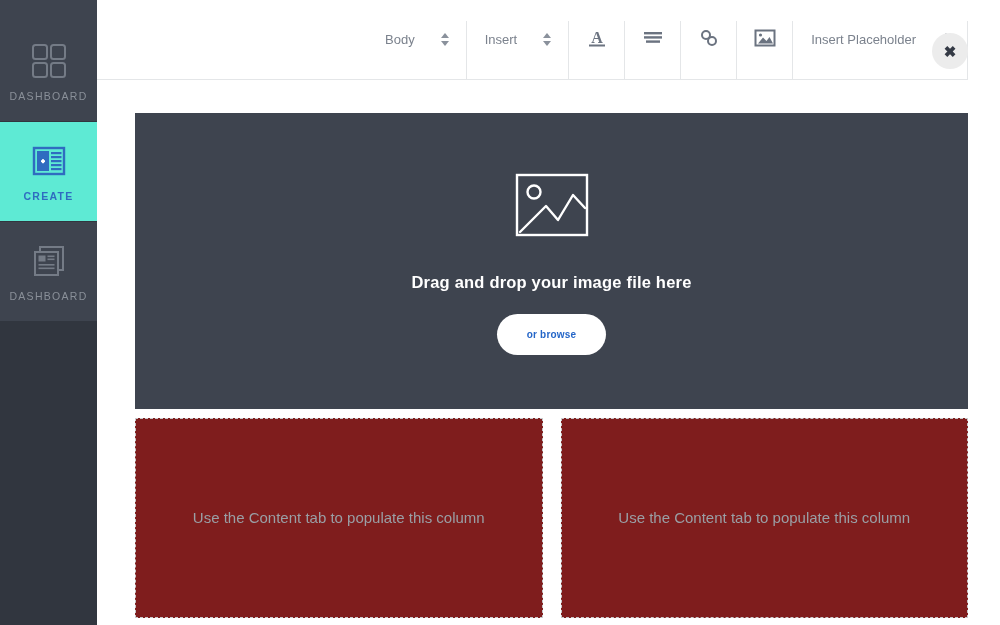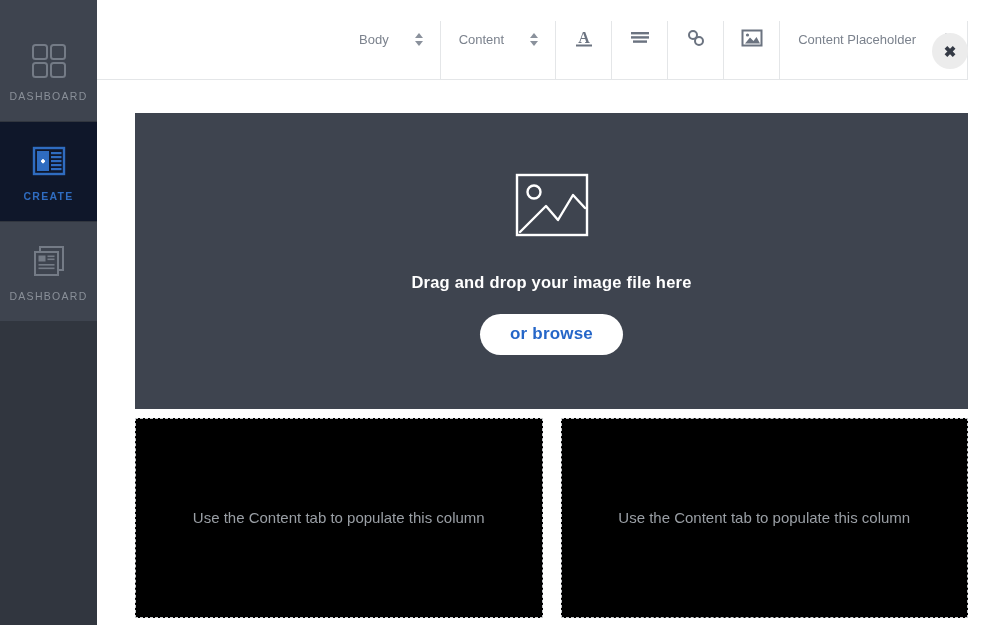--- a/index.html
+++ b/index.html
@@ -30,21 +30,21 @@
     box-sizing: border-box;
     background: #3e444f;
     border-bottom: 1px solid #31363f;
     display: flex;
     flex-direction: column;
     align-items: center;
     justify-content: center;
     cursor: pointer;
   }
   .nav-item.first { height: 122px; padding-top: 22px; }
-  .nav-item.active { background: #0f172a; }
+  .nav-item.active { background: #5eead4; }
   .nav-icon {
     width: 40px; height: 40px;
     display: flex; align-items: center; justify-content: center;
     margin-bottom: 9px;
   }
   .nav-label {
     font-size: 10.5px;
     letter-spacing: 1.3px;
     color: #8a9099;
     font-weight: 400;
@@ -155,37 +155,37 @@
     margin-bottom: 22px;
     text-align: center;
   }
   #browse-btn {
     background: #ffffff;
     border: none;
     border-radius: 22px;
     height: 41px;
     padding: 0 30px;
     color: #2566c8;
-    font-size: 17px;
+    font-size: 10px;
     font-weight: bold;
     font-family: "Liberation Sans", sans-serif;
     cursor: pointer;
     letter-spacing: 0.2px;
   }
 
   #columns {
     margin-top: 9px;
     display: flex;
     gap: 18px;
   }
   .column {
     width: 408px;
     height: 200px;
     box-sizing: border-box;
-    background: #000000;
+    background: #7f1d1d;
     border: 1px dashed #c9cbcd;
     display: flex;
     align-items: center;
     justify-content: center;
     text-align: center;
     cursor: pointer;
   }
   .column-text {
     color: #9a9fa5;
     font-size: 15px;
@@ -249,21 +249,21 @@
 
     <div class="tb-cell tb-select">
       <span class="sel-label">Body</span>
       <span class="stepper">
         <span class="tri up"></span>
           <span class="tri down"></span>
       </span>
     </div>
 
     <div class="tb-cell tb-select">
-      <span class="sel-label">Content</span>
+      <span class="sel-label">Insert</span>
       <span class="stepper">
         <span class="tri up"></span>
           <span class="tri down"></span>
       </span>
     </div>
 
     <div class="tb-cell tb-icon">
       <span>
         <svg width="22" height="22" viewBox="0 0 22 22">
           <text x="11" y="15.5" text-anchor="middle" font-family="Liberation Serif, serif" font-size="16" font-weight="bold" fill="#6b7380">A</text>
@@ -295,21 +295,21 @@
       <span>
         <svg width="22" height="20" viewBox="0 0 22 20">
           <rect x="1.5" y="2.5" width="19" height="15" fill="none" stroke="#6b7380" stroke-width="2"></rect>
           <circle cx="6.5" cy="7" r="1.6" fill="#6b7380"></circle>
           <path d="M4 15.5 L9 9.5 L12.5 13 L15.5 9 L19 15.5 Z" fill="#6b7380"></path>
         </svg>
       </span>
     </div>
 
     <div class="tb-cell tb-select">
-      <span class="sel-label">Content Placeholder</span>
+      <span class="sel-label">Insert Placeholder</span>
       <span class="stepper">
         <span class="tri up"></span>
           <span class="tri down"></span>
       </span>
     </div>
 
   </div>
 
   <button id="close-btn">
     <span class="x">✖</span>

